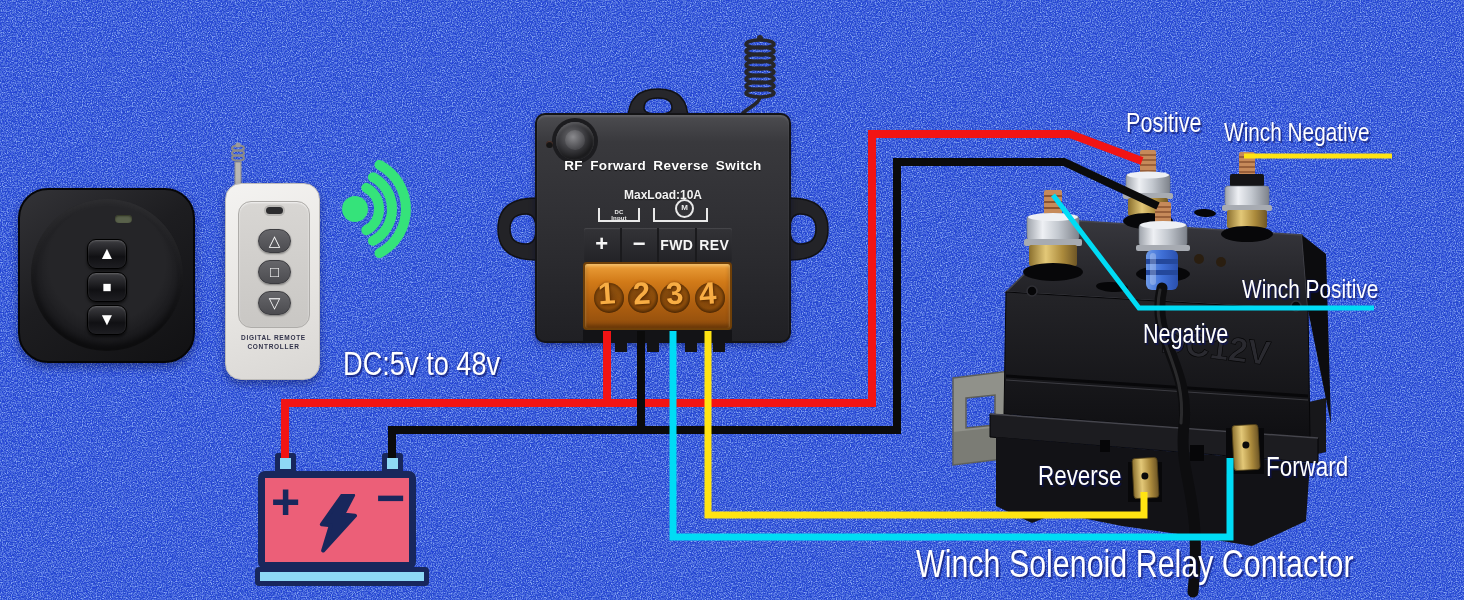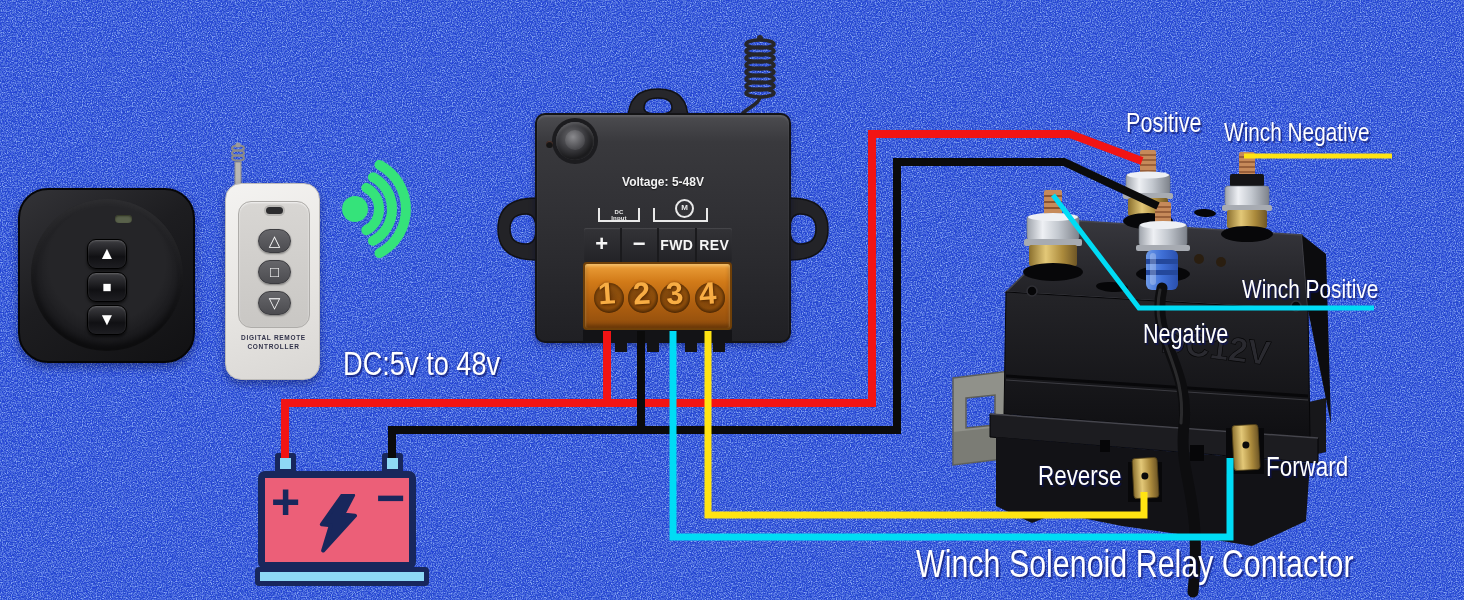--- a/index.html
+++ b/index.html
@@ -162,21 +162,22 @@
   </svg>
   <svg class="abs" style="left:492px;top:196px;z-index:1" width="48" height="68">
     <path fill-rule="evenodd" fill="#232327" stroke="#121214" stroke-width="1.5" d="M44,2 Q6,2 6,33 Q6,64 44,64 Z M18,33 Q18,18 34,18 Q44,18 44,33 Q44,48 34,48 Q18,48 18,33 Z"></path>
   </svg>
   <svg class="abs" style="left:786px;top:196px;z-index:1" width="48" height="68">
     <path fill-rule="evenodd" fill="#232327" stroke="#121214" stroke-width="1.5" d="M4,2 Q42,2 42,33 Q42,64 4,64 Z M30,33 Q30,18 14,18 Q4,18 4,33 Q4,48 14,48 Q30,48 30,33 Z"></path>
   </svg>
   <div class="rfbody"></div>
   <div class="rfbtn"></div>
   <div class="rfled"></div>
-  <div class="rfsub" style="top:175px">Voltage: 5-48V</div>
+  <div class="rftitle">RF Forward Reverse Switch</div>
+  <div class="rfsub" style="top:188px">MaxLoad:10A</div>
   <div class="bracket" style="left:598px;top:208px;width:42px;z-index:3">
     <div class="txt">
       <span>DC</span><br>
       <span>Input</span>
     </div>
   </div>
   <div class="bracket" style="left:653px;top:208px;width:55px;z-index:3">
     <div class="motorcircle">M</div>
   </div>
   <div class="termpanel">

